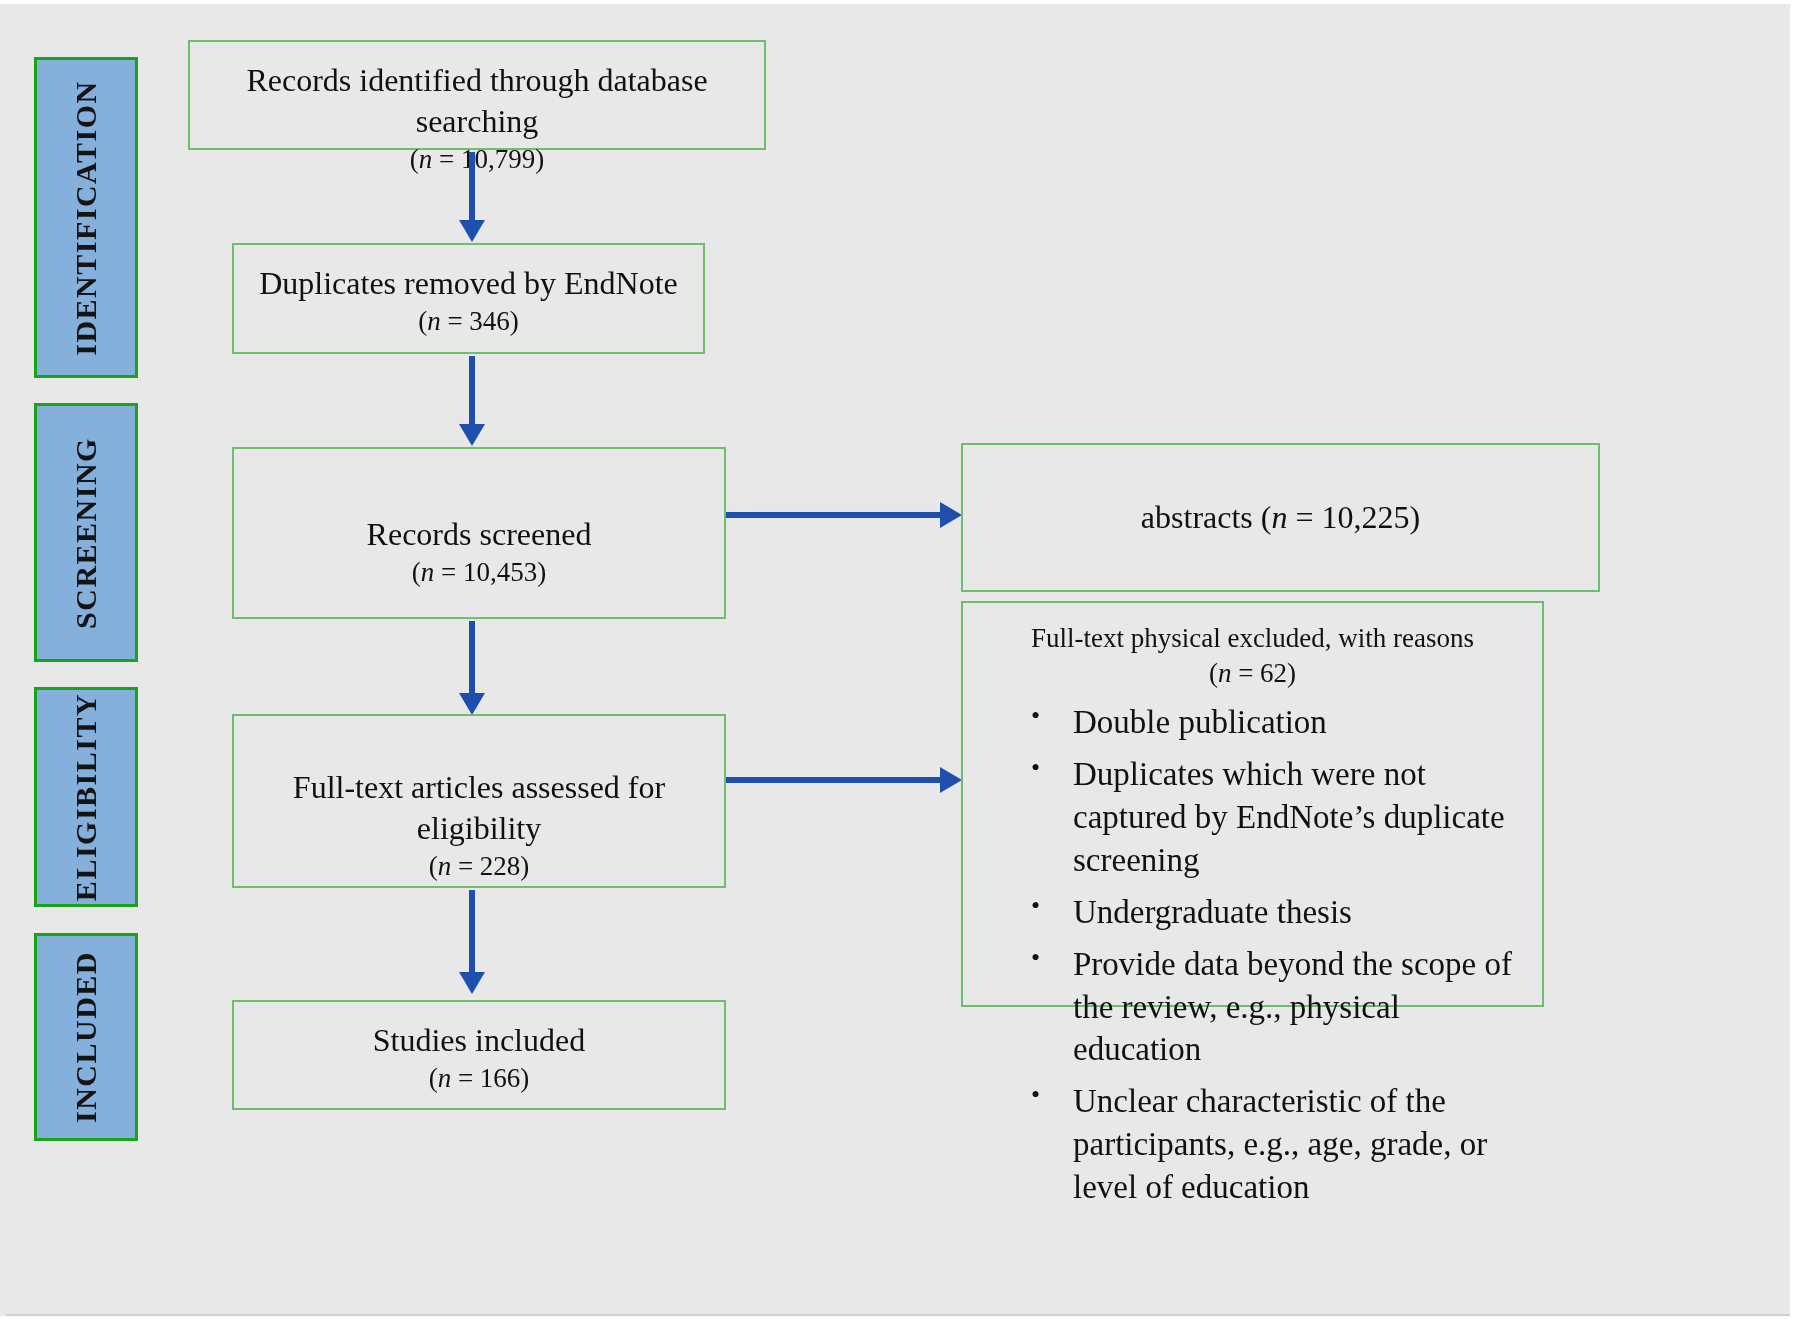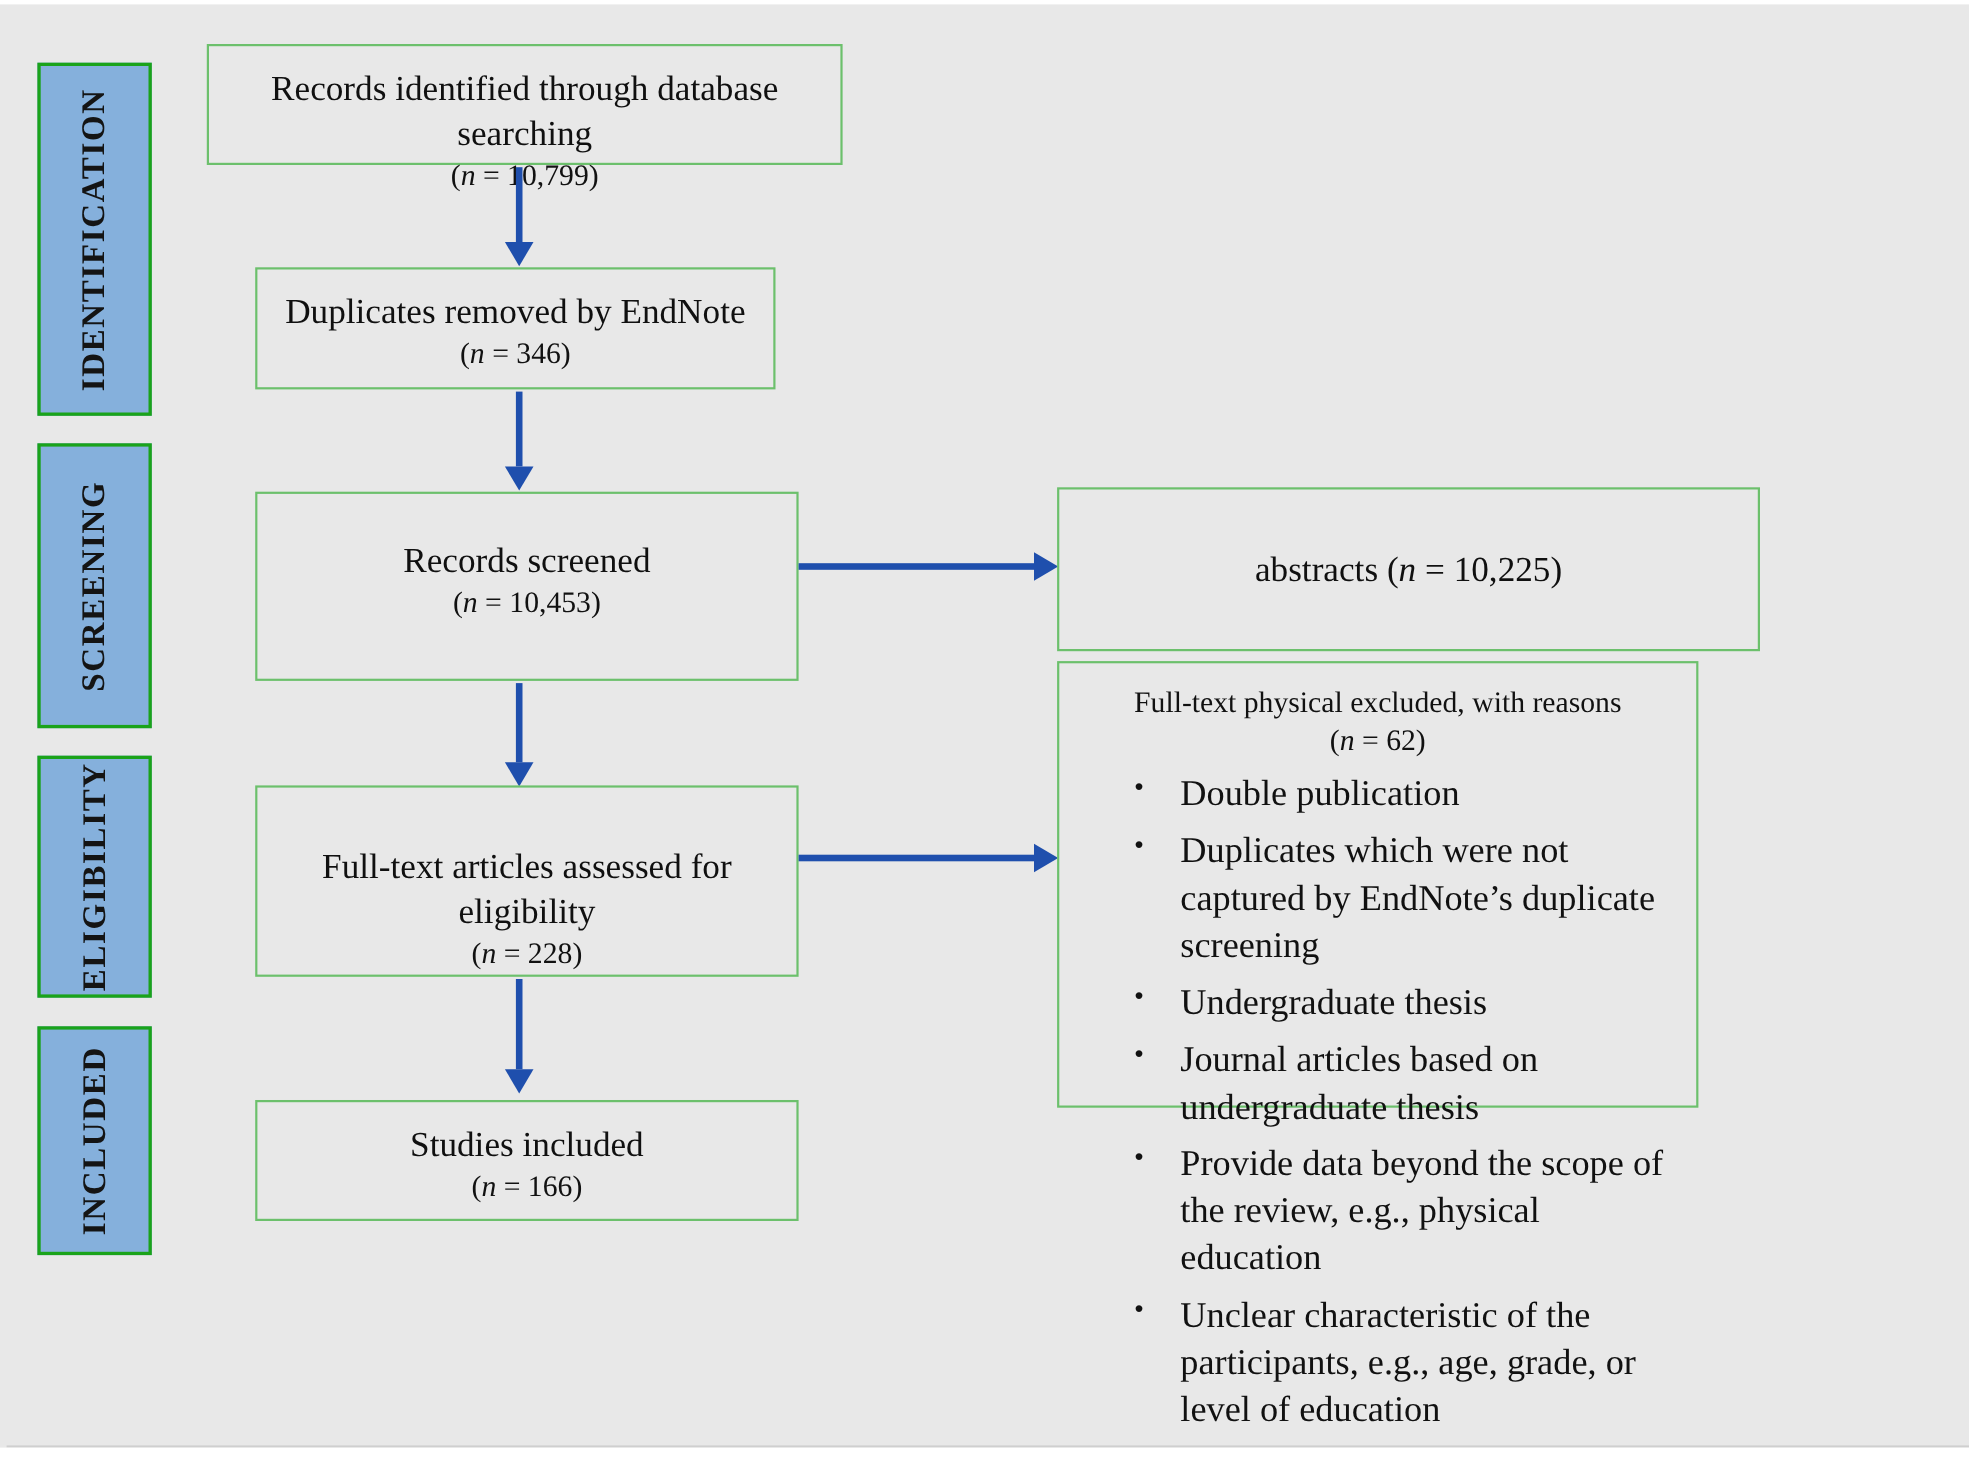--- a/index.html
+++ b/index.html
@@ -204,21 +204,21 @@
     <div class="box-text" style="margin-top:18px;">Duplicates removed by EndNote</div>
     <div class="n-line">(<i>n</i> = 346)</div>
   </div>
 
   <div class="arrow-v" style="left:452px; top:356px; width:40px; height:90px;">
     <div class="shaft" style="height:68px;"></div>
     <div class="head"></div>
   </div>
 
   <div class="box" style="left:232px; top:447px; width:494px; height:172px;">
-    <div class="box-text" style="margin-top:40px;">Records screened</div>
+    <div class="box-text" style="margin-top:65px;">Records screened</div>
     <div class="n-line">(<i>n</i> = 10,453)</div>
   </div>
 
   <div class="arrow-h" style="left:726px; top:500px; width:236px; height:30px;">
     <div class="shaft" style="width:216px;"></div>
     <div class="head"></div>
   </div>
 
   <div class="arrow-v" style="left:452px; top:621px; width:40px; height:94px;">
     <div class="shaft" style="height:72px;"></div>
@@ -250,19 +250,18 @@
     <div class="box-text">abstracts (<i>n</i> = 10,225)</div>
   </div>
 
   <div class="box" style="left:961px; top:601px; width:583px; height:406px;">
     <div class="reason-head">Full-text physical excluded, with reasons</div>
     <div class="reason-head" style="margin-top:0;">(<i>n</i> = 62)</div>
     <ul class="reasons">
       <li>Double publication</li>
       <li>Duplicates which were not captured by EndNote’s duplicate screening</li>
       <li>Undergraduate thesis</li>
-      <li>Journal articles based on undergraduate thesis</li>
       <li>Provide data beyond the scope of the review, e.g., physical education</li>
       <li>Unclear characteristic of the participants, e.g., age, grade, or level of education</li>
     </ul>
   </div>
 
 </div>
 
 </body></html>

